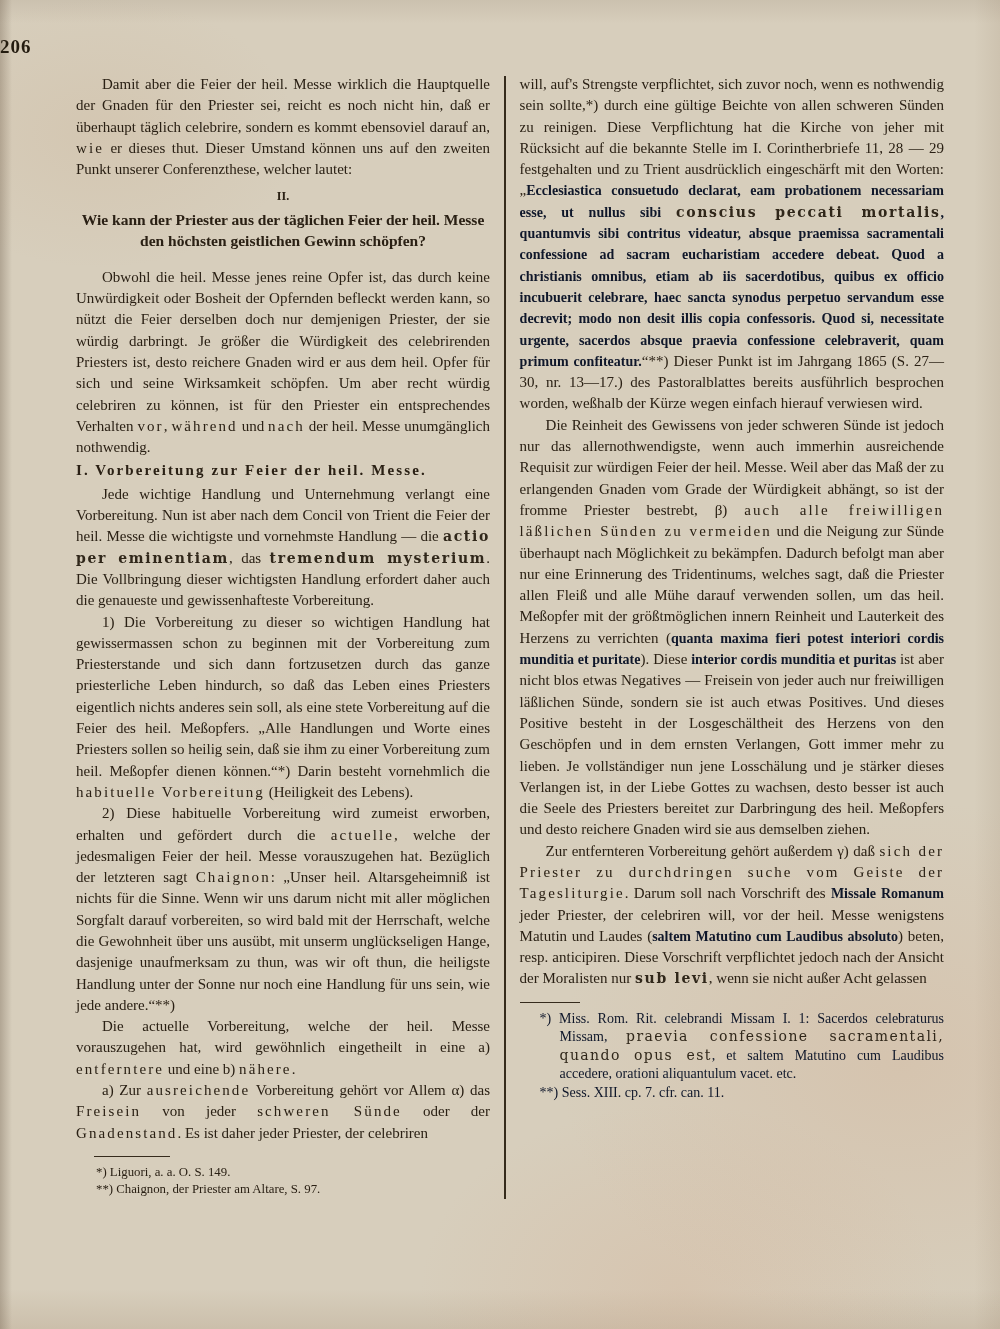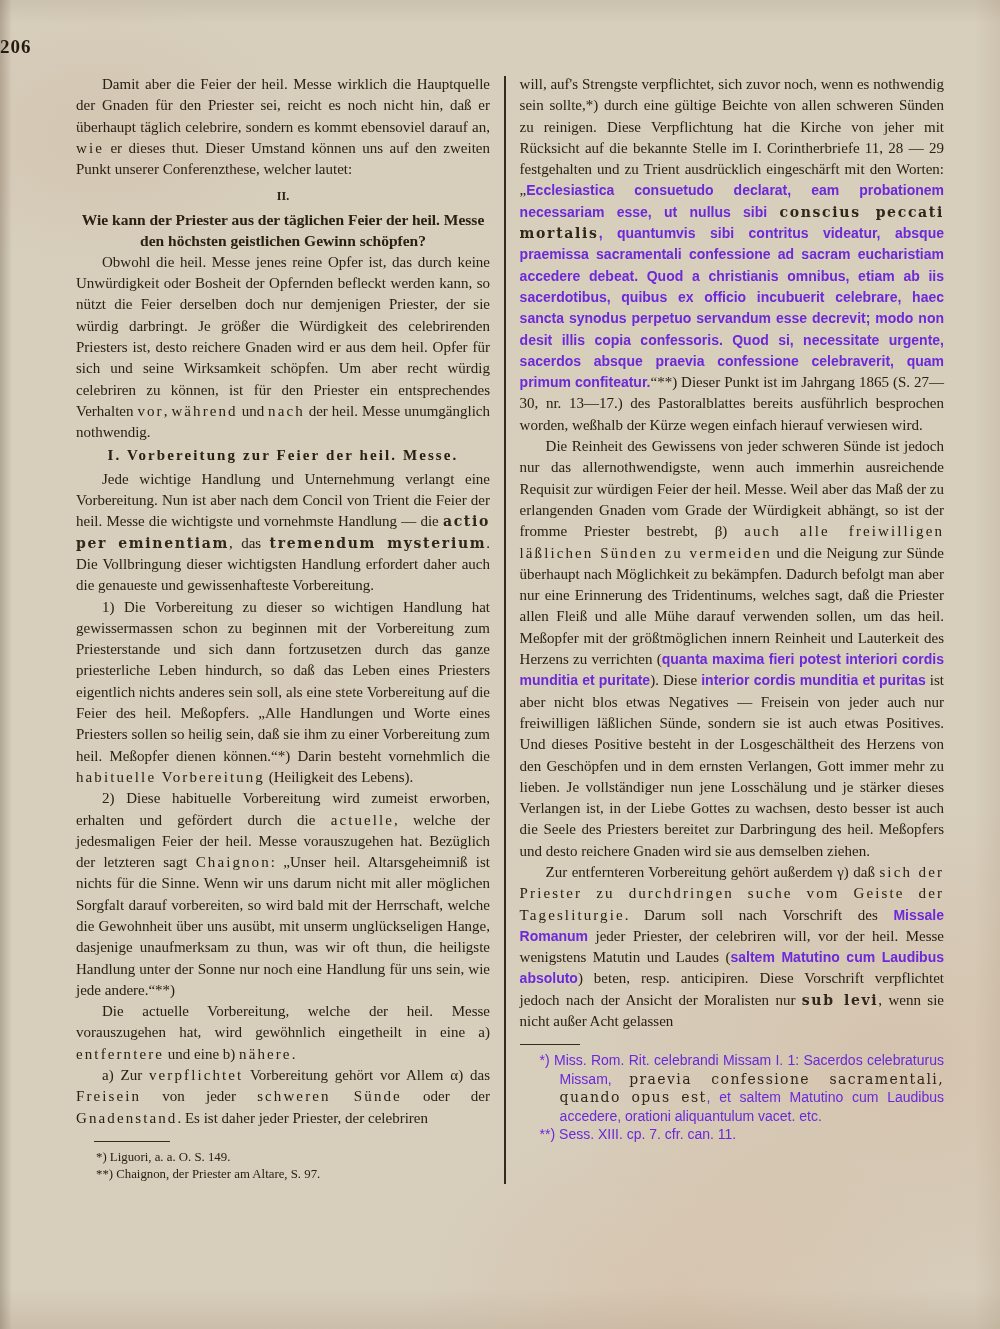--- a/index.html
+++ b/index.html
@@ -29,24 +29,24 @@
     margin:16px 56px 0 76px;
     align-items:stretch;
   }
   .col{font-size:15px;line-height:21.3px;text-align:justify;}
   .col-left{width:414px;}
   .col-right{flex:1;}
   .divider{width:1.6px;background:#352b1c;margin:2px 14px 0 14px;}
   p.para{margin:0;text-indent:26px;}
   p.cont{margin:0;text-indent:0;}
   .h-num{margin:6px 0 0 0;text-align:center;font-weight:bold;font-size:12px;text-indent:0;}
-  .h-title{margin:1px 0 1px 0;text-align:center;font-weight:bold;font-size:15.5px;line-height:21px;text-indent:0;}
-  .h-sub{margin:2px 0 2px 0;text-align:center;letter-spacing:0.09em;font-size:15px;text-indent:0;font-weight:bold;}
+  .h-title{margin:1px 0 16px 0;text-align:center;font-weight:bold;font-size:15.5px;line-height:21px;text-indent:0;}
+  .h-sub{margin:2px 0 2px 0;letter-spacing:0.09em;font-size:15px;text-indent:0;font-weight:bold;}
   .sp{letter-spacing:0.14em;margin-top:37px;}
-  .lat{font-family:Liberation Sans, sans-serif;font-weight:bold;font-size:14px;color:#6d28d9;}
+  .lat{font-family:Liberation Serif, serif;font-weight:bold;font-size:14px;color:#0f172a;}
   .latsp{font-family:"DejaVu Serif", serif;font-weight:bold;font-size:14px;letter-spacing:0.12em;color:#30271a;}
   .fnblock{margin-top:12px;}
   .fnrule{width:76px;height:0;border-top:1.5px solid #352b1c;margin:0 0 7px 18px;}
   .fnrule-r{width:60px;margin-left:0;}
   .fn{margin:0;font-size:12.8px;line-height:17.5px;text-align:justify;padding-left:40px;text-indent:-20px;}
   .fn .lat,.fn .latsp{font-weight:normal;font-size:14px;}
   .fn .latsp{letter-spacing:0.10em;}
 </style>
 </head>
 <body>
@@ -58,21 +58,21 @@
   <div class="col col-left">
     <p class="para"><span>Damit aber die Feier der heil. Messe wirklich die Hauptquelle der Gnaden für den Priester sei, reicht es noch nicht hin, daß er überhaupt täglich celebrire, sondern es kommt ebensoviel darauf an, </span><span class="sp">wie</span><span> er dieses thut. Dieser Umstand können uns auf den zweiten Punkt unserer Conferenzthese, welcher lautet:</span></p>
     <p class="h-num">II.</p>
     <p class="h-title">Wie kann der Priester aus der täglichen Feier der heil. Messe den höchsten geistlichen Gewinn schöpfen?</p>
     <p class="para"><span>Obwohl die heil. Messe jenes reine Opfer ist, das durch keine Unwürdigkeit oder Bosheit der Opfernden befleckt werden kann, so nützt die Feier derselben doch nur demjenigen Priester, der sie würdig darbringt. Je größer die Würdigkeit des celebrirenden Priesters ist, desto reichere Gnaden wird er aus dem heil. Opfer für sich und seine Wirksamkeit schöpfen. Um aber recht würdig celebriren zu können, ist für den Priester ein entsprechendes Verhalten </span><span class="sp">vor</span><span>, </span><span class="sp">während</span><span> und </span><span class="sp">nach</span><span> der heil. Messe unumgänglich nothwendig.</span></p>
     <p class="h-sub"><span class="sp">I. Vorbereitung zur Feier der heil. Messe.</span></p>
     <p class="para"><span>Jede wichtige Handlung und Unternehmung verlangt eine Vorbereitung. Nun ist aber nach dem Concil von Trient die Feier der heil. Messe die wichtigste und vornehmste Handlung — die </span><span class="latsp">actio per eminentiam</span><span>, das </span><span class="latsp">tremendum mysterium</span><span>. Die Vollbringung dieser wichtigsten Handlung erfordert daher auch die genaueste und gewissenhafteste Vorbereitung.</span></p>
     <p class="para"><span>1) Die Vorbereitung zu dieser so wichtigen Handlung hat gewissermassen schon zu beginnen mit der Vorbereitung zum Priesterstande und sich dann fortzusetzen durch das ganze priesterliche Leben hindurch, so daß das Leben eines Priesters eigentlich nichts anderes sein soll, als eine stete Vorbereitung auf die Feier des heil. Meßopfers. „Alle Handlungen und Worte eines Priesters sollen so heilig sein, daß sie ihm zu einer Vorbereitung zum heil. Meßopfer dienen können.“*) Darin besteht vornehmlich die </span><span class="sp">habituelle Vorbereitung</span><span> (Heiligkeit des Lebens).</span></p>
     <p class="para"><span>2) Diese habituelle Vorbereitung wird zumeist erworben, erhalten und gefördert durch die </span><span class="sp">actuelle</span><span>, welche der jedesmaligen Feier der heil. Messe vorauszugehen hat. Bezüglich der letzteren sagt </span><span class="sp">Chaignon</span><span>: „Unser heil. Altarsgeheimniß ist nichts für die Sinne. Wenn wir uns darum nicht mit aller möglichen Sorgfalt darauf vorbereiten, so wird bald mit der Herrschaft, welche die Gewohnheit über uns ausübt, mit unserm unglückseligen Hange, dasjenige unaufmerksam zu thun, was wir oft thun, die heiligste Handlung unter der Sonne nur noch eine Handlung für uns sein, wie jede andere.“**)</span></p>
     <p class="para"><span>Die actuelle Vorbereitung, welche der heil. Messe vorauszugehen hat, wird gewöhnlich eingetheilt in eine a) </span><span class="sp">entferntere</span><span> und eine b) </span><span class="sp">nähere</span><span>.</span></p>
-    <p class="para"><span>a) Zur </span><span class="sp">verpflichtet</span><span> Vorbereitung gehört vor Allem α) das </span><span class="sp">Freisein</span><span> von jeder </span><span class="sp">schweren Sünde</span><span> oder der </span><span class="sp">Gnadenstand</span><span>. Es ist daher jeder Priester, der celebriren</span></p>
+    <p class="para"><span>a) Zur </span><span class="sp">ausreichende</span><span> Vorbereitung gehört vor Allem α) das </span><span class="sp">Freisein</span><span> von jeder </span><span class="sp">schweren Sünde</span><span> oder der </span><span class="sp">Gnadenstand</span><span>. Es ist daher jeder Priester, der celebriren</span></p>
     <div class="fnblock">
       <div class="fnrule"></div>
       <p class="fn"><span>*) Liguori, a. a. O. S. 149.</span></p>
       <p class="fn"><span>**) Chaignon, der Priester am Altare, S. 97.</span></p>
     </div>
   </div>
 
   <div class="divider"></div>
 
   <div class="col col-right">

